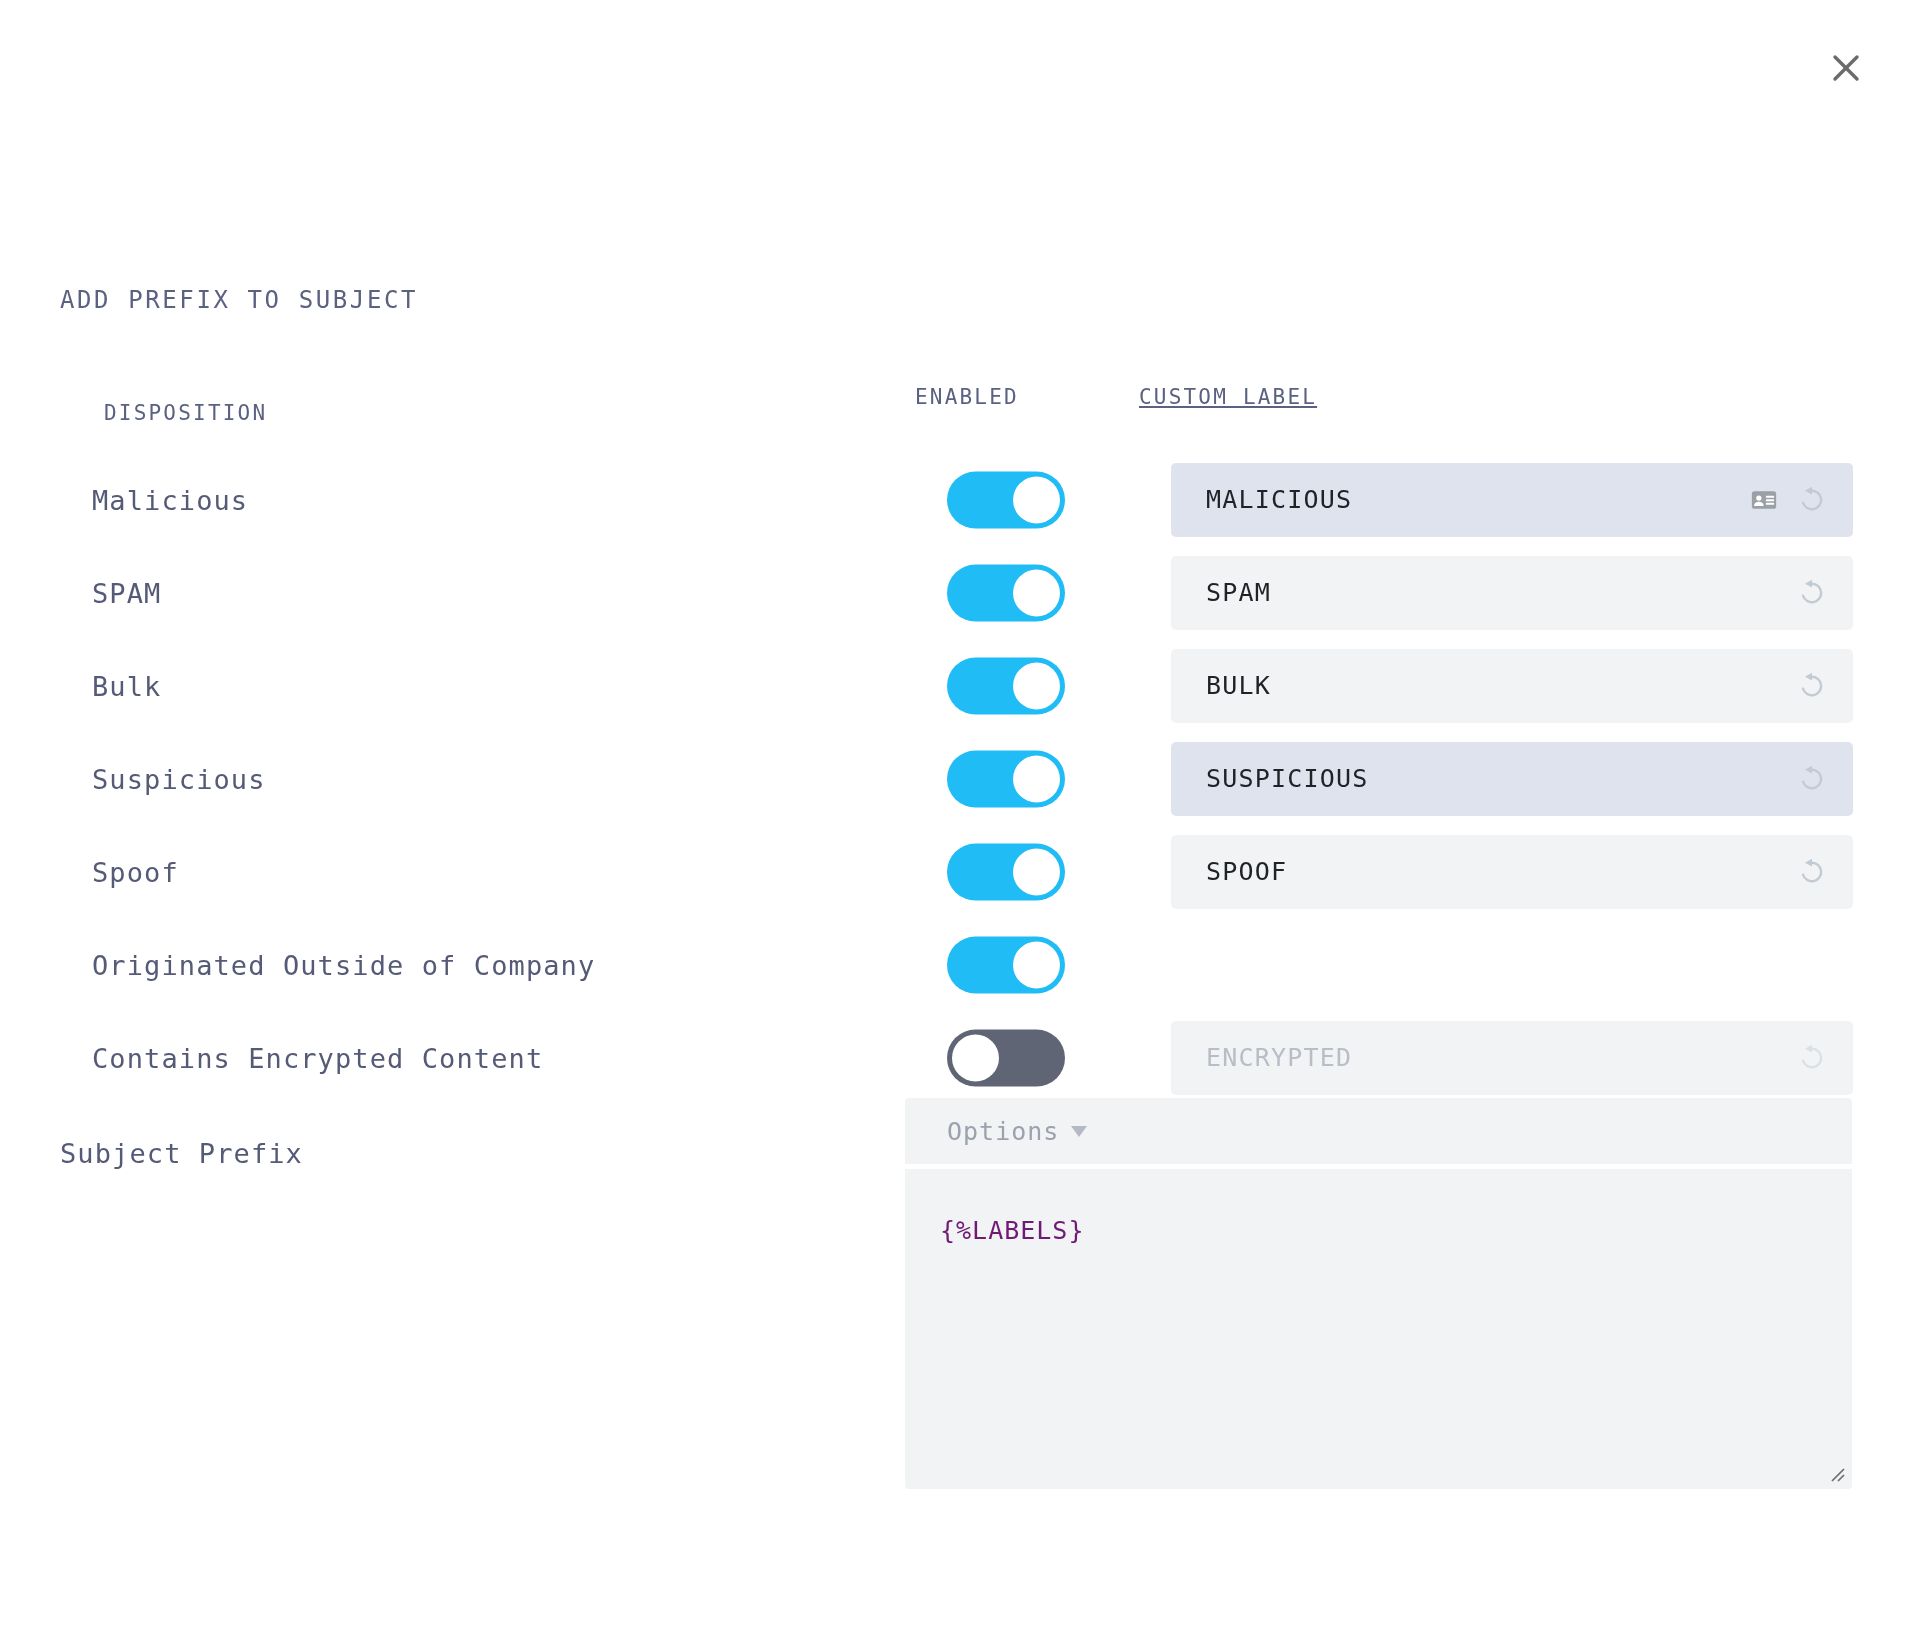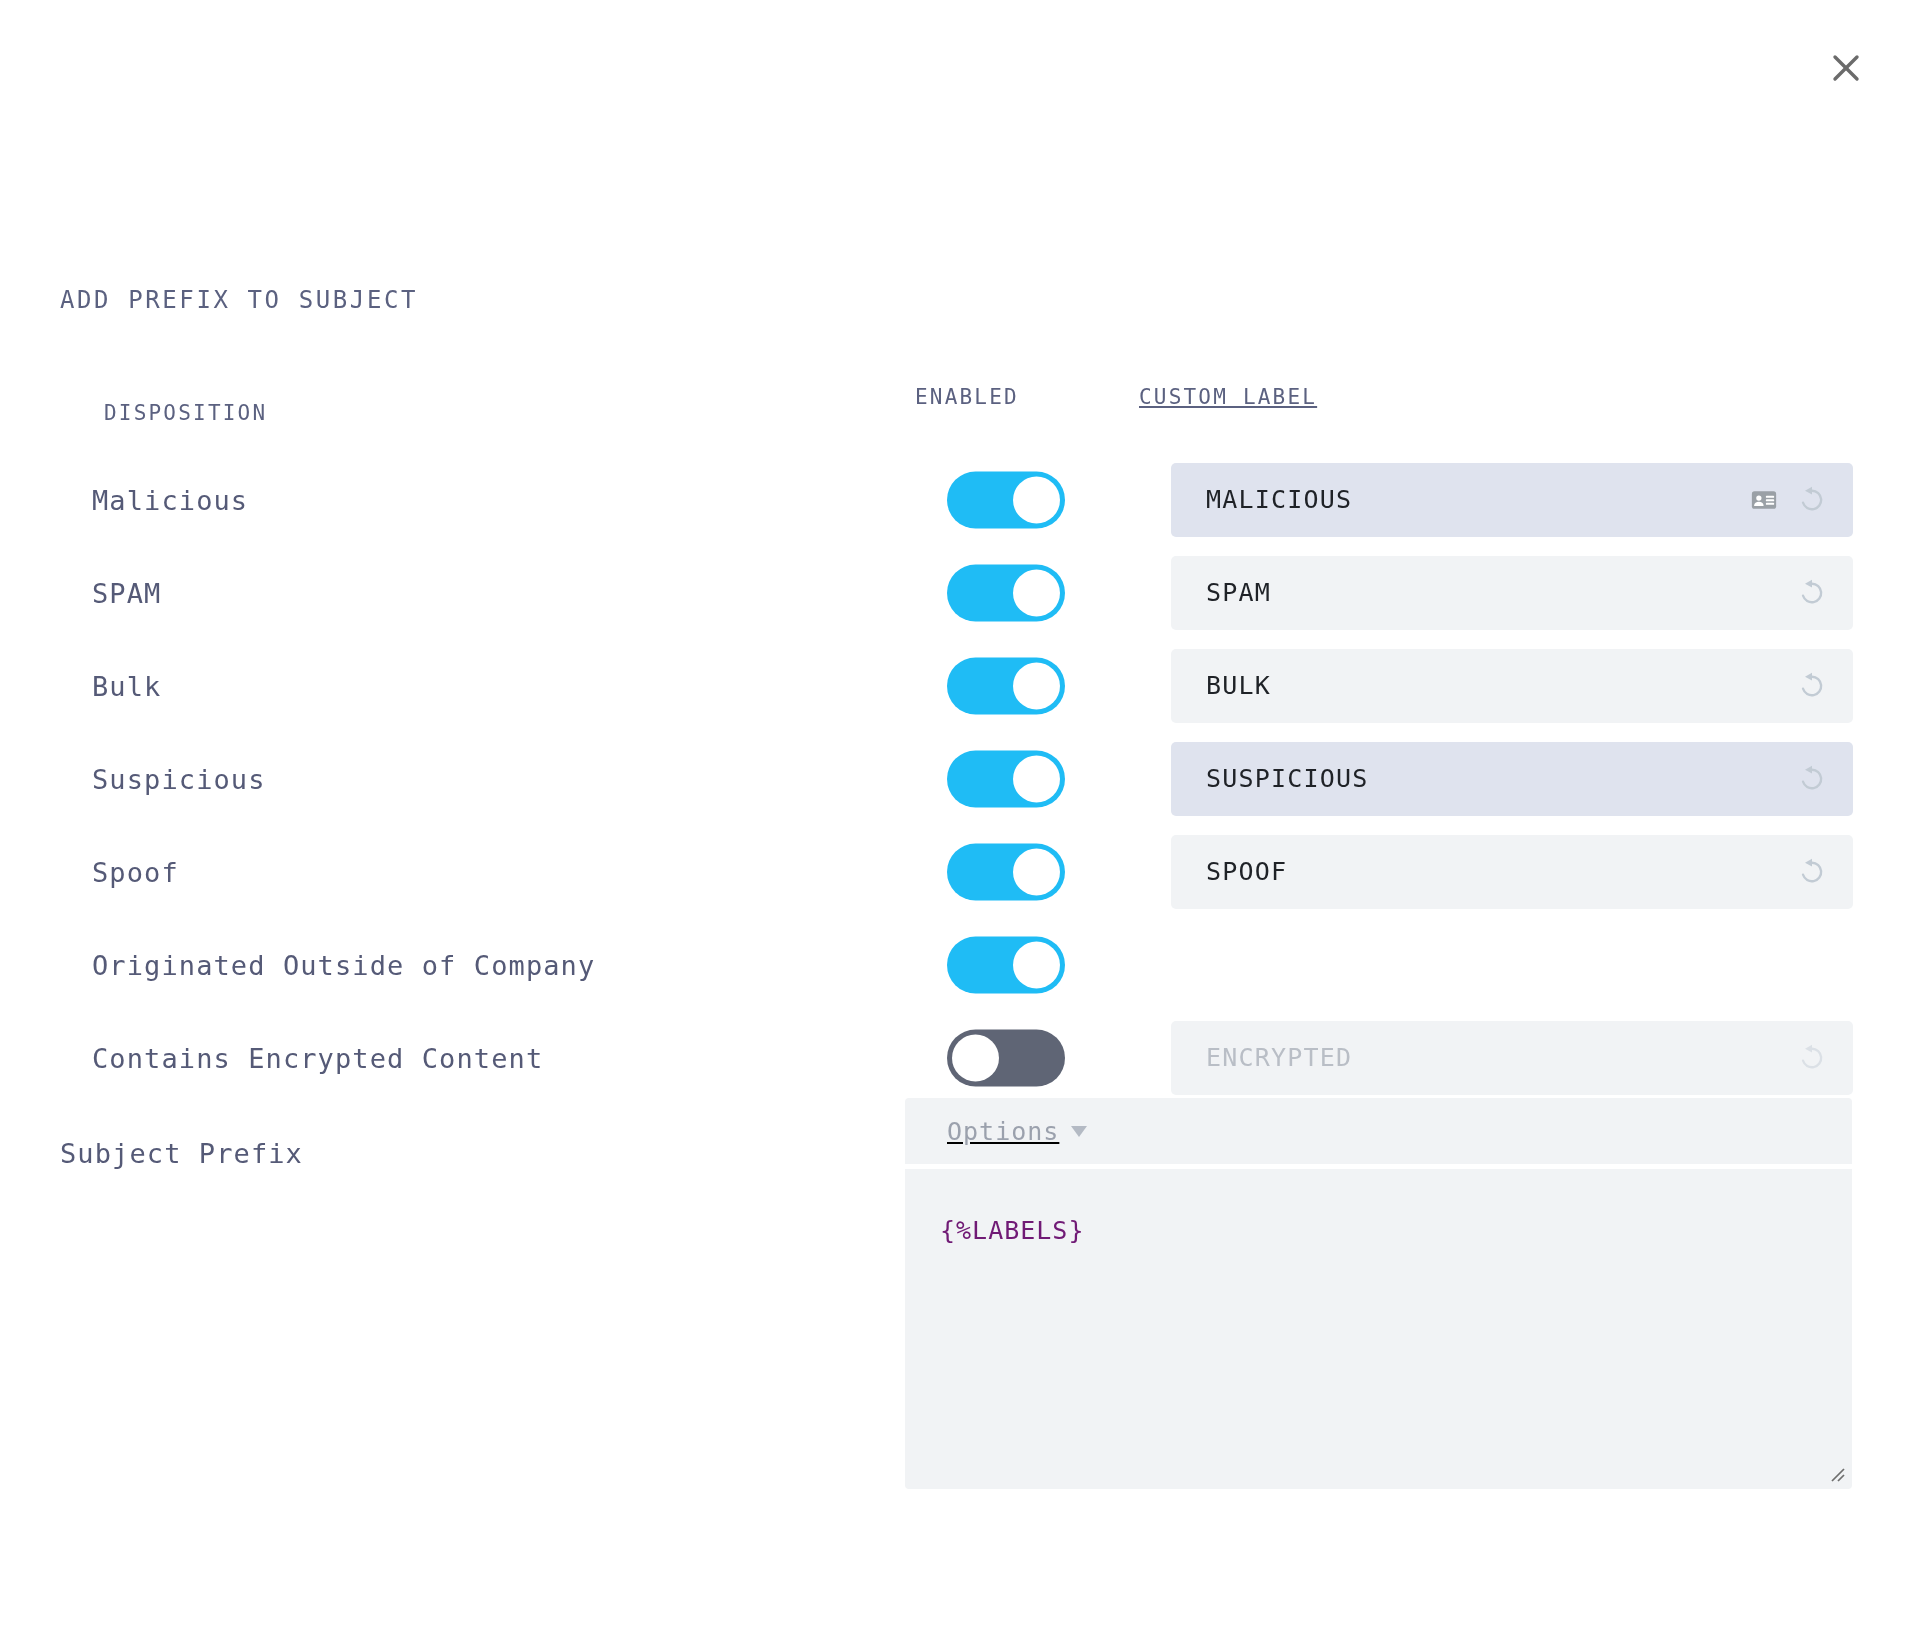--- a/index.html
+++ b/index.html
@@ -206,21 +206,20 @@
   .dropdown{
     margin-left:42px;
     display:flex;
     align-items:center;
     gap:12px;
     cursor:pointer;
     background:none;
     border:none;
     padding:0;
     font-family:inherit;
-    text-decoration:underline;
   }
   .dropdown-label{
     font-size:25px;
     letter-spacing:1px;
     color:#9ba1ad;
     white-space:nowrap;
   }
   .caret{
     width:0;height:0;
     border-left:8px solid transparent;

